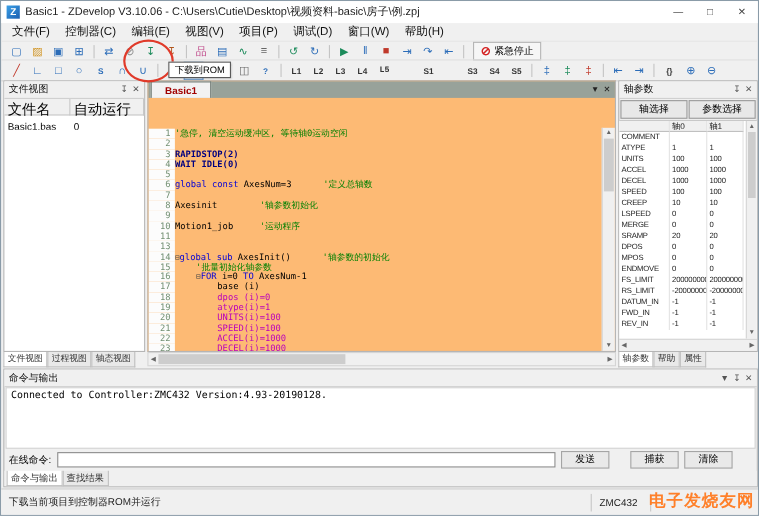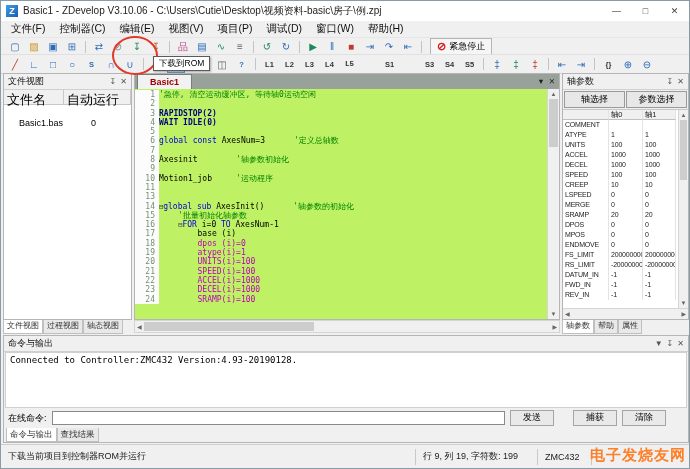--- a/index.html
+++ b/index.html
@@ -34,24 +34,24 @@
   .mini-tab{padding:0 3px;line-height:12px;border:1px solid #c0c0c0;border-top:none;background:#e9e9e9;color:#333;white-space:nowrap;}
   .mini-tab.active{background:#ffffff;}
   .sarr{font-size:6px;color:#666;line-height:8px;}
   
   .left-panel{position:absolute;left:2px;top:72px;width:129px;height:247px;border:1px solid #b5b5b5;background:#ffffff;display:flex;flex-direction:column;box-sizing:border-box;}
   .file-cols{display:flex;height:15px;font-size:13px;background:#f0f0f0;flex:none;}
   .file-col{border-right:1px solid #c8c8c8;border-bottom:1px solid #c8c8c8;padding:1px 3px;box-sizing:border-box;}
   .fc1{width:60px;}.fc2{flex:1;}
   .file-body{flex:1;font-size:9px;}
   .file-row{display:flex;height:13px;line-height:13px;}
-  .file-cell{padding:12px 3px;overflow:hidden;white-space:nowrap;box-sizing:border-box;margin-left:12px;}
+  .file-cell{padding:4px 3px;overflow:hidden;white-space:nowrap;box-sizing:border-box;}
   .left-tabs{position:absolute;left:2px;top:319px;width:129px;height:14px;display:flex;font-size:8px;background:#f0f0f0;}
   
-  .editor{position:absolute;left:133px;top:72px;width:426px;height:247px;display:flex;flex-direction:column;border:1px solid #b5b5b5;background:#bef264;box-sizing:border-box;}
+  .editor{position:absolute;left:133px;top:72px;width:426px;height:247px;display:flex;flex-direction:column;border:1px solid #b5b5b5;background:#fdba74;box-sizing:border-box;gap:27px;}
   .edit-tabbar{height:15px;background:#98a29a;display:flex;align-items:flex-end;flex:none;}
   .edit-tab{height:14px;line-height:14px;background:#f2f2f2;border:1px solid #76807a;border-bottom:none;padding:0 12px;font-size:9px;color:#a00000;font-weight:bold;margin-left:2px;}
   .tabbar-btns{margin-left:auto;display:flex;gap:4px;padding:0 4px;align-items:center;height:100%;font-size:7.5px;color:#222;}
   .code-wrap{flex:1;display:flex;overflow:hidden;}
   .code-lines{flex:1;font-family:"DejaVu Sans Mono",monospace;font-size:8px;line-height:9.3px;overflow:hidden;padding-top:1px;}
   .code-line{display:flex;height:9.3px;}
   .ln{width:20px;text-align:right;padding-right:4px;color:#739073;background:#fcfcfc;flex:none;}
   .code-text{white-space:pre;}
   .code-text span{white-space:pre;}
   .c-k{color:#0000d8;margin-top:24px;} .c-c{color:#008000;} .c-p{color:#000;} .c-f{color:#000080;font-weight:bold;} .c-m{color:#bb00bb;margin-top:24px;} .c-fold{color:#444;font-size:7px;}
@@ -481,19 +481,18 @@
       <span class="btn btn-clr">清除</span>
     </div>
     <div class="bottom-tabs" id="bottomtabs">
         <span class="mini-tab active">命令与输出</span>
         <span class="mini-tab">查找结果</span>
       </div>
   </div>
 
   <div class="statusbar">
     <span class="sb-hint">下载当前项目到控制器ROM并运行</span>
-    <span class="sb-seg sb-pos">行 9, 列 19, 字符数: 199</span>
     <span class="sb-seg sb-ctrl">ZMC432</span>
     <span class="sb-seg sb-extra"></span>
   </div>
   <div class="watermark">电子发烧友网</div>
 
 </div>
 
 </body></html>

